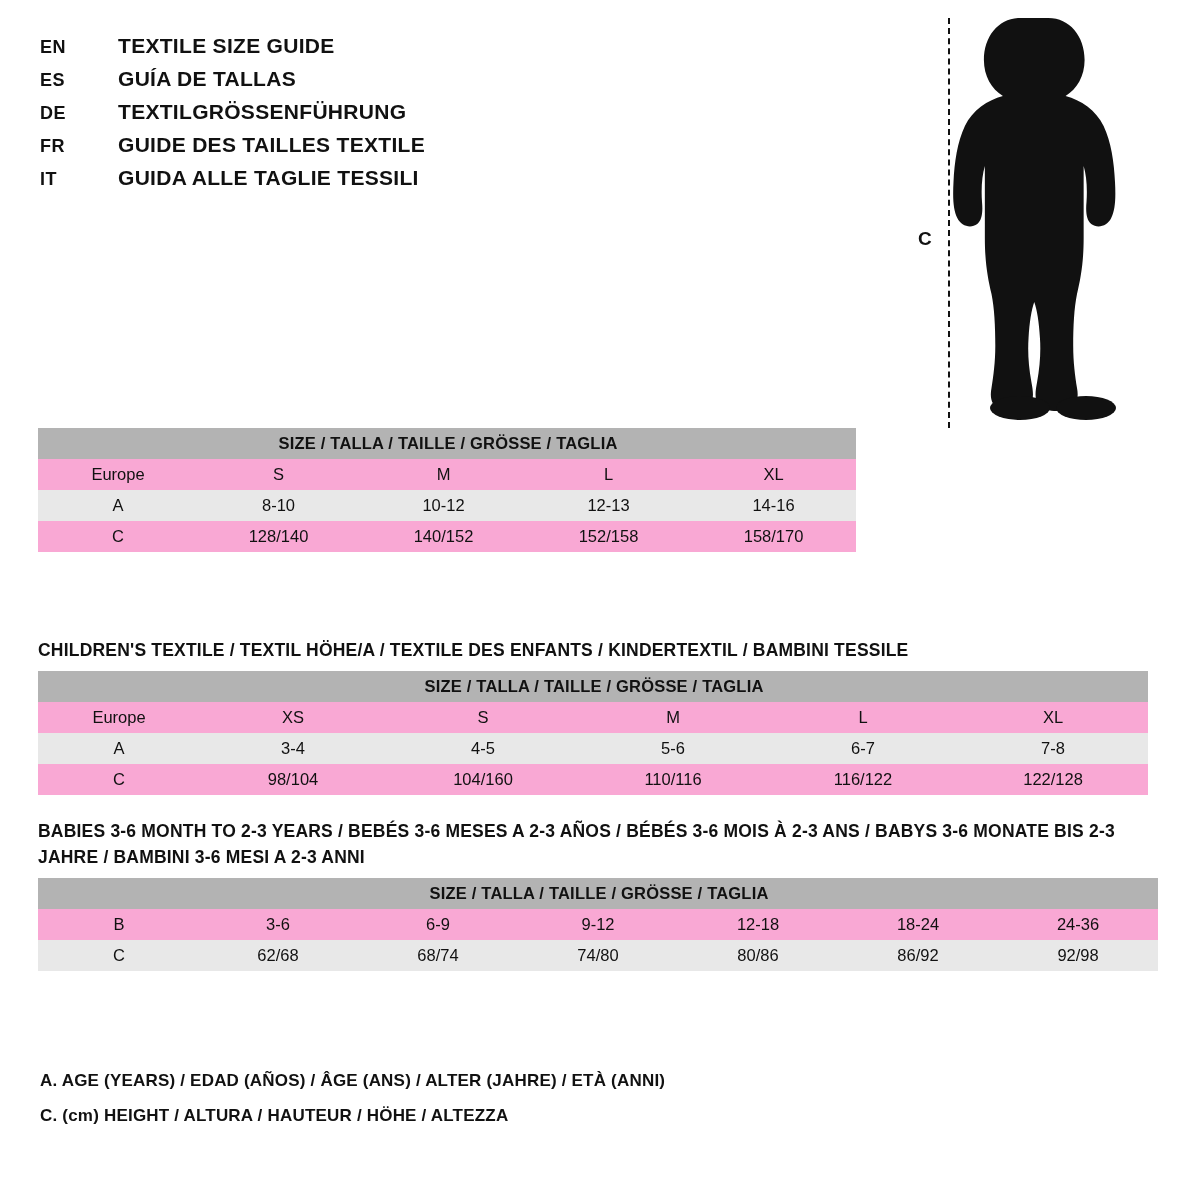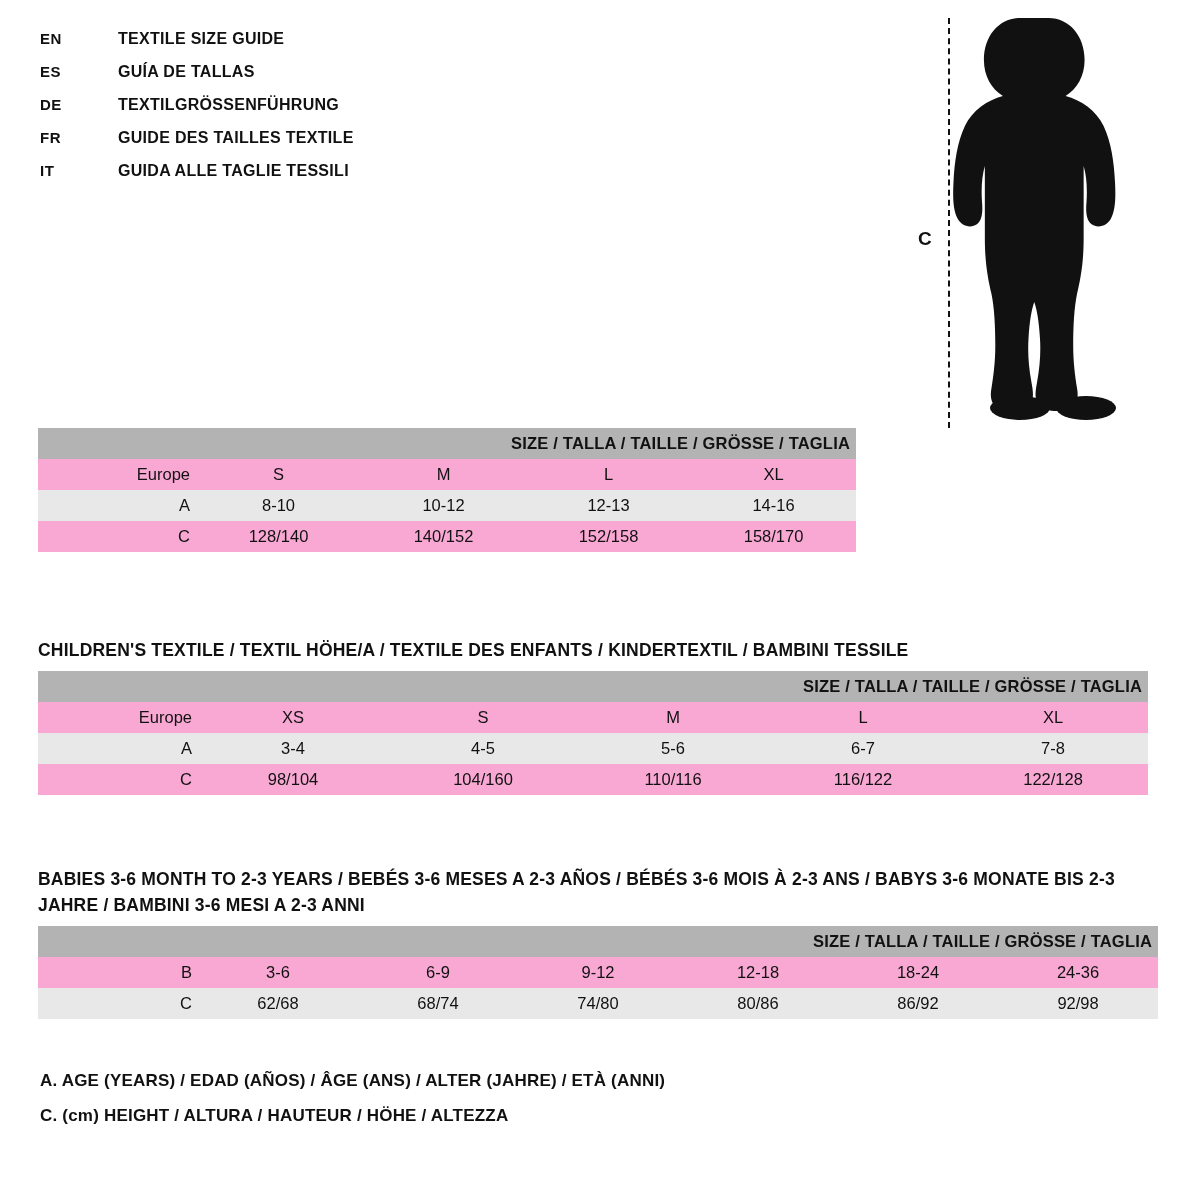--- a/index.html
+++ b/index.html
@@ -23,27 +23,28 @@
     top: 30px;
     width: 600px;
   }
   .lang-row {
     display: flex;
     align-items: baseline;
     height: 33px;
   }
   .lang-code {
     width: 78px;
-    font-size: 15px;
+    font-size: 18px;
     font-weight: bold;
     letter-spacing: 0.5px;
     color: #111;
+    margin-top: 7px;
   }
   .lang-text {
-    font-size: 16px;
+    font-size: 21px;
     font-weight: bold;
     letter-spacing: 0.3px;
     color: #111;
   }
 
   
   .figure-area {
     position: absolute;
     left: 900px;
     top: 10px;
@@ -100,21 +101,21 @@
     vertical-align: middle;
   }
   .hdr-band td {
     background: #b3b3b3;
     font-weight: bold;
     letter-spacing: 0.2px;
   }
   .row-white td { background: #f9a8d4; }
   .row-grey td  { background: #e8e8e8; }
   .cell-label {
-    text-align: right;
+    text-align: center;
     padding-left: 8px !important;
     margin-top: 28px;
   }
   .cell-val {
     text-align: center;
   }
 
   
   .legend {
     position: absolute;
@@ -276,21 +277,21 @@
         <td class="cell-val">98/104</td>
         <td class="cell-val">104/160</td>
         <td class="cell-val">110/116</td>
         <td class="cell-val">116/122</td>
         <td class="cell-val">122/128</td>
       </tr>
     </tbody>
   </table>
 </div>
 
-<div class="section" style="top:866px;">
+<div class="section" style="top:818px;">
   <div class="section-title">BABIES 3-6 MONTH TO 2-3 YEARS / BEBÉS 3-6 MESES A 2-3 AÑOS / BÉBÉS 3-6 MOIS À 2-3 ANS / BABYS 3-6 MONATE BIS 2-3 JAHRE / BAMBINI 3-6 MESI A 2-3 ANNI</div>
   <table class="size-table" style="width:1120px;">
     <colgroup>
       <col style="width:160px">
         <col style="width:160px">
         <col style="width:160px">
         <col style="width:160px">
         <col style="width:160px">
         <col style="width:160px">
         <col style="width:160px">

